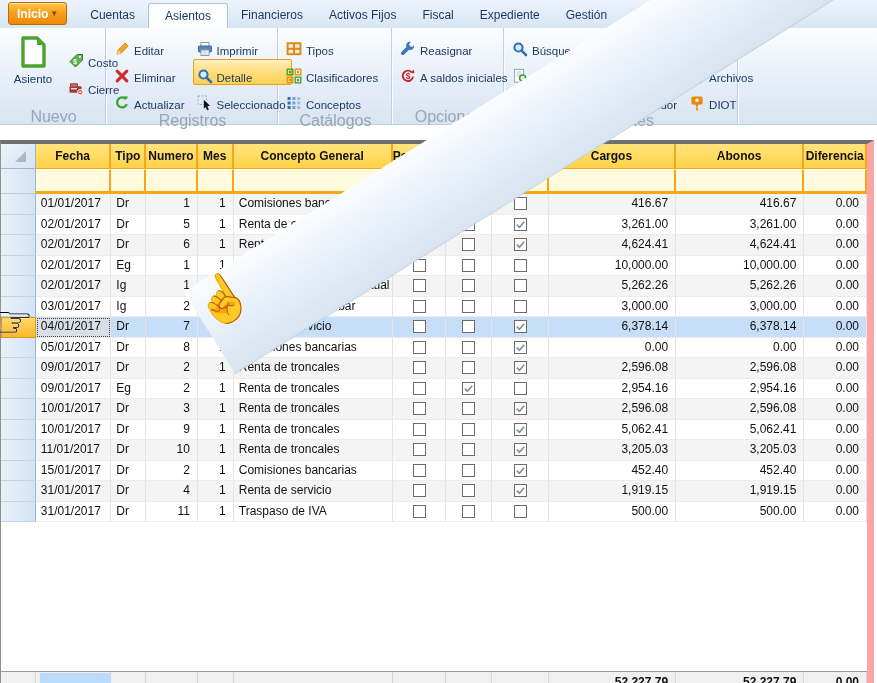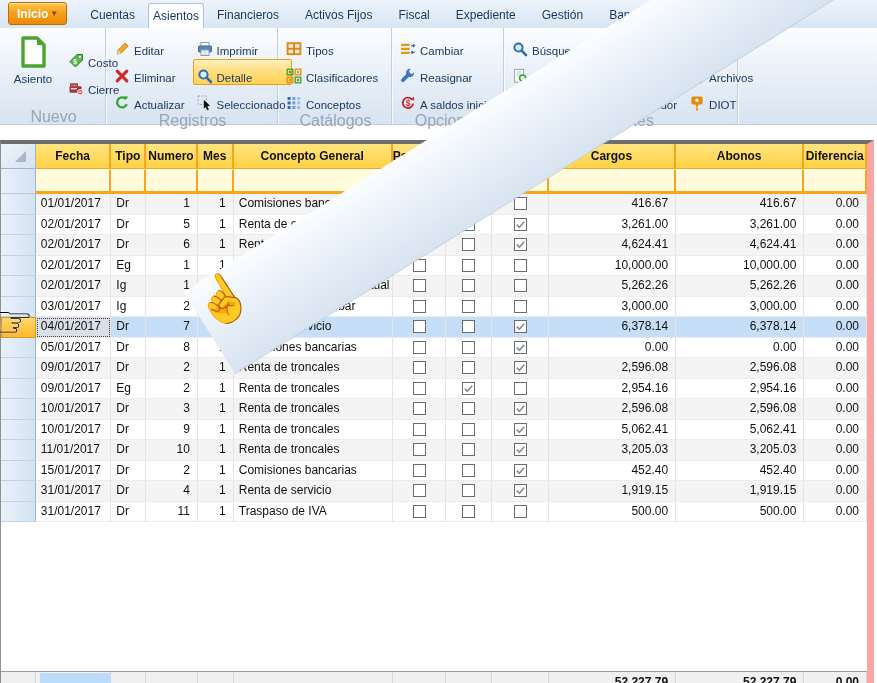--- a/index.html
+++ b/index.html
@@ -11,21 +11,21 @@
           background:linear-gradient(180deg,#EDF4FC,#D8E5F3);
           display:flex;align-items:flex-end;}
   .menu-btn{margin:3px 10px 3px 8px;height:21px;padding:0 8px;border-radius:3px;
             background:linear-gradient(180deg,#FFC94B,#F7A01C 45%,#EE8A07);
             border:1px solid #B86E00;color:#fff;font-weight:bold;font-size:12px;
             display:flex;align-items:center;gap:2px;box-shadow:inset 0 1px 0 #FFE2A0;}
   .menu-btn .caret{font-size:8px;color:#7A4A00;}
   .tabs{display:flex;height:18px;align-items:flex-end;}
   .tab{padding:5px 13px 6px 13px;font-size:12px;color:#17375E;cursor:default;}
   .tab.active{background:#FDFEFF;border:1px solid #AFC3D9;border-bottom:none;
-              border-radius:3px 3px 0 0;padding:5px 4px;color:#17375E;}
+              border-radius:3px 3px 0 0;padding:5px 16px;color:#17375E;}
 
   
   .ribbon{position:absolute;left:0;top:28px;width:877px;height:96px;
           background:linear-gradient(180deg,#FBFDFF,#E6EEF8 55%,#D9E4F1);
           border-bottom:1px solid #C2CFDE;display:flex;}
   .rgroup{height:96px;box-sizing:border-box;display:flex;flex-direction:column;
           border-right:1px solid #C3CFDD;box-shadow:1px 0 0 #F8FBFE;padding:4px 2px 0 4px;}
   .g0{width:106px}.g1{width:172px}.g2{width:114px}.g3{width:112px}.g4{width:234px}
   .rg-body{display:flex;flex:1;gap:2px;}
   .rg-label{height:16px;text-align:center;color:#97A5B8;font-size:16px;}
@@ -276,34 +276,20 @@
           </div>
         </div>
         <div class="rg-label">Catálogos</div>
       </div>
       <div class="rgroup g3">
         <div class="rg-body">
           <div class="rcol">
             <div class="sbtn">
               <span class="ic">
                 <svg viewBox="0 0 16 16">
-                  <g fill="#E8960F">
-                    <rect x="1" y="2.8" width="8.6" height="2.3" rx=".5"></rect>
-                    <rect x="1" y="6.8" width="8.6" height="2.3" rx=".5"></rect>
-                    <rect x="1" y="10.8" width="8.6" height="2.3" rx=".5"></rect>
-                  </g>
-                  <path d="M11 4.6 h3.6 m-1.5 -1.5 l1.5 1.5 -1.5 1.5" fill="none" stroke="#2E6DB4" stroke-width="1.1"></path>
-                  <path d="M14.8 11.4 h-3.6 m1.5 -1.5 l-1.5 1.5 1.5 1.5" fill="none" stroke="#2E6DB4" stroke-width="1.1"></path>
-                </svg>
-              </span>
-              <span>Cambiar</span>
-            </div>
-            <div class="sbtn">
-              <span class="ic">
-                <svg viewBox="0 0 16 16">
                   <path d="M14 4.2 a3.8 3.8 0 0 1 -5 4.6 L4.2 13.6 a1.9 1.9 0 0 1 -2.7 -2.7 L6.3 6.1 A3.8 3.8 0 0 1 10.9 1 L9 2.9 l.9 2.3 2.3.9 z" fill="#3E78C0"></path>
                 </svg>
               </span>
               <span>Reasignar</span>
             </div>
             <div class="sbtn">
               <span class="ic">
                 <svg viewBox="0 0 16 16">
                   <path d="M13.1 8.6 a5.2 5.2 0 1 1 -1.3 -4.3" fill="none" stroke="#C22A2A" stroke-width="1.9"></path>
                   <path d="M13.9 1.6 l.4 3.7 -3.7 -.4 z" fill="#C22A2A"></path>

